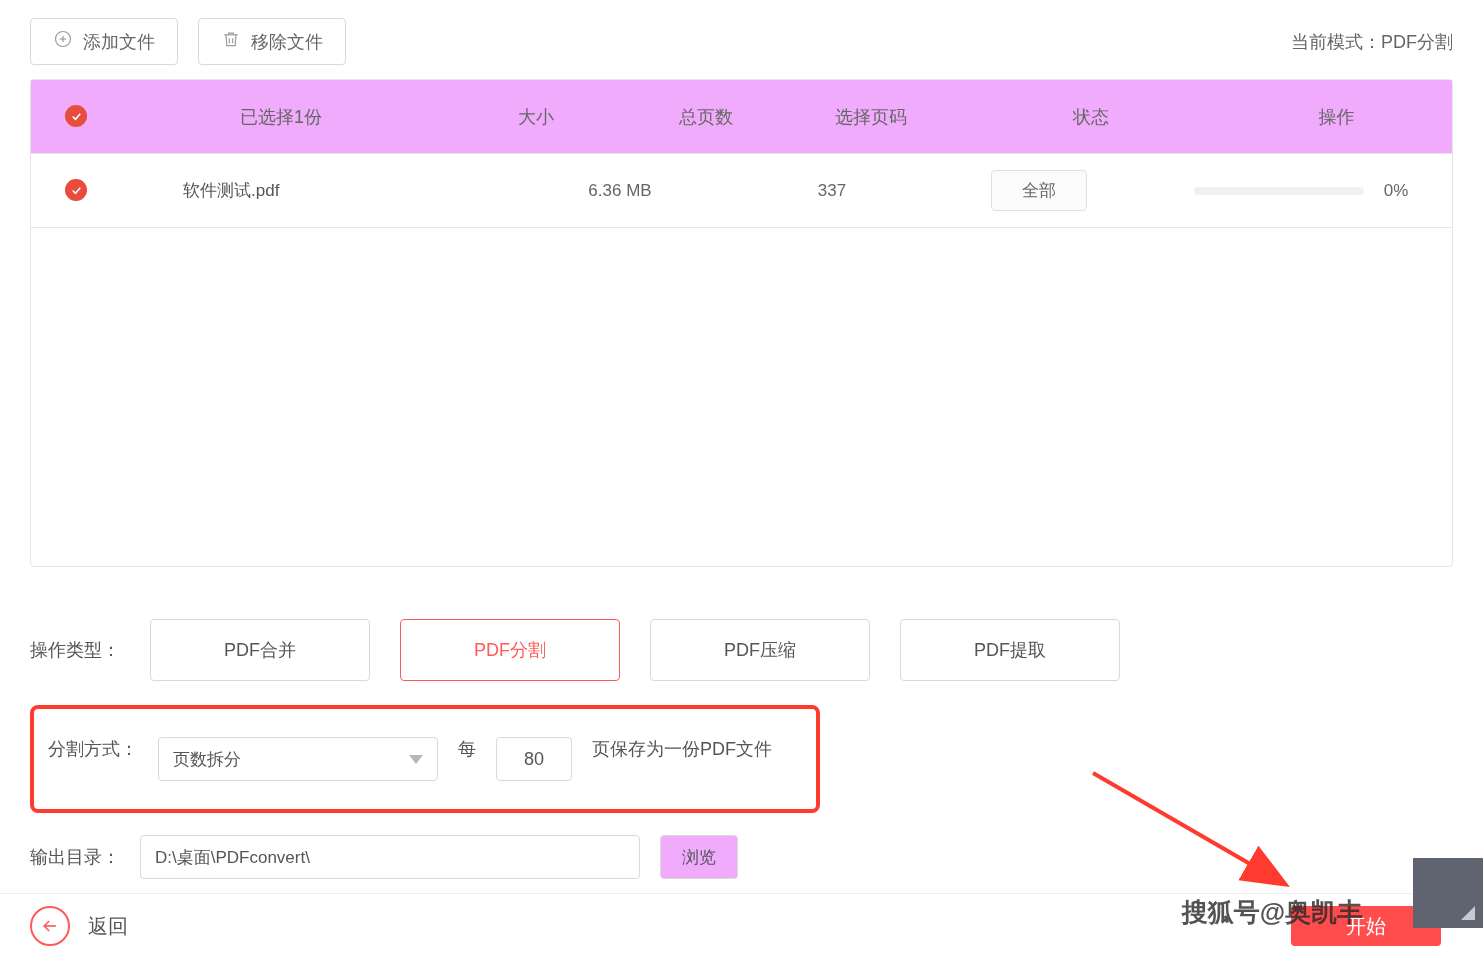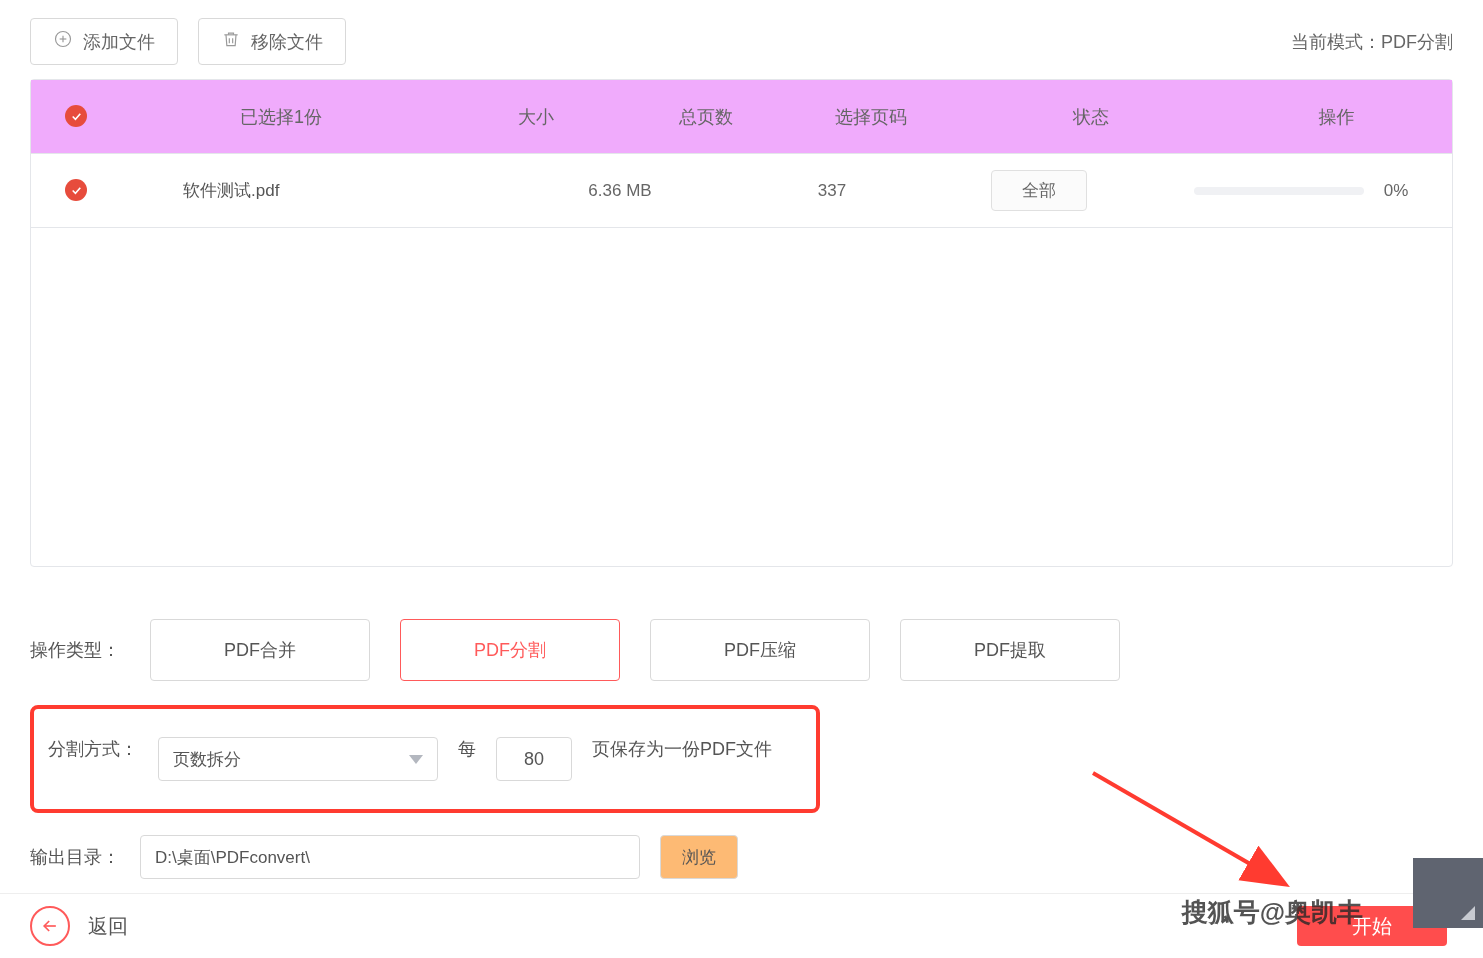--- a/index.html
+++ b/index.html
@@ -181,33 +181,33 @@
     border-radius: 4px;
     width: 500px;
     height: 44px;
     padding: 0 14px;
     font-size: 17px;
     color: #555;
     outline: none;
   }
   .browse-btn {
     border: 1px solid #d9d9d9;
-    background: #fdba74;
+    background: #f0abfc;
     border-radius: 4px;
     width: 78px;
     height: 44px;
     font-size: 17px;
     color: #555;
     cursor: pointer;
   }
 
   
   .footer {
     position: absolute;
-    left: 0; right: 6px; bottom: 0;
+    left: 0; right: 12px; bottom: 0;
     height: 65px;
     border-top: 1px solid #eee;
     display: flex;
     align-items: center;
     justify-content: space-between;
     padding: 0 30px;
     background: #fff;
   }
   .back-group { display: flex; align-items: center; gap: 18px; cursor: pointer; }
   .back-circle {

